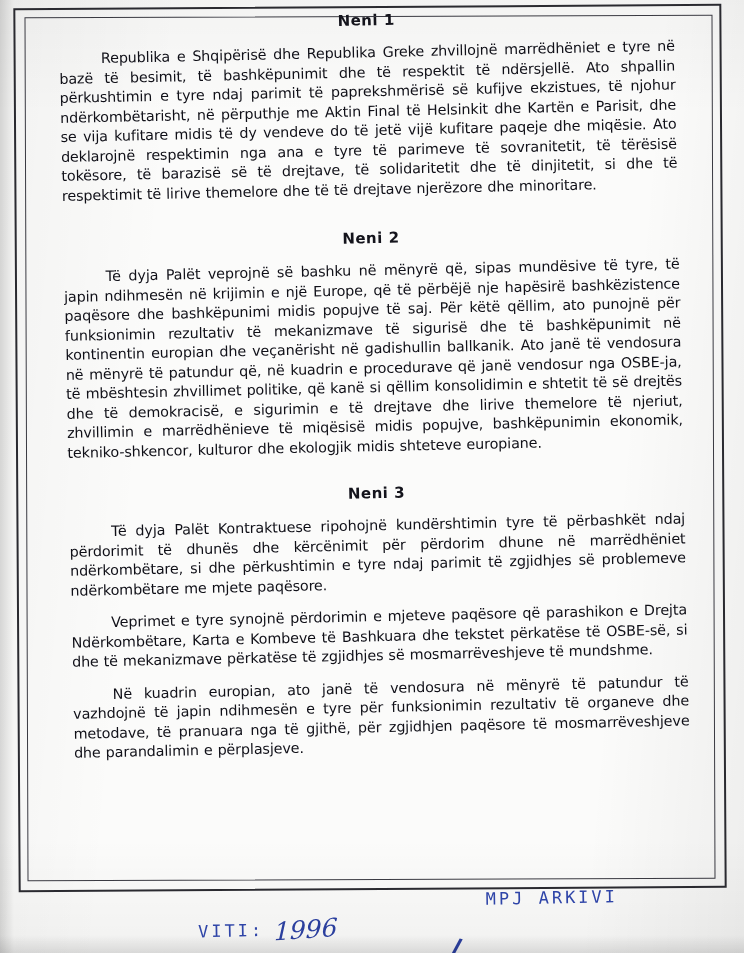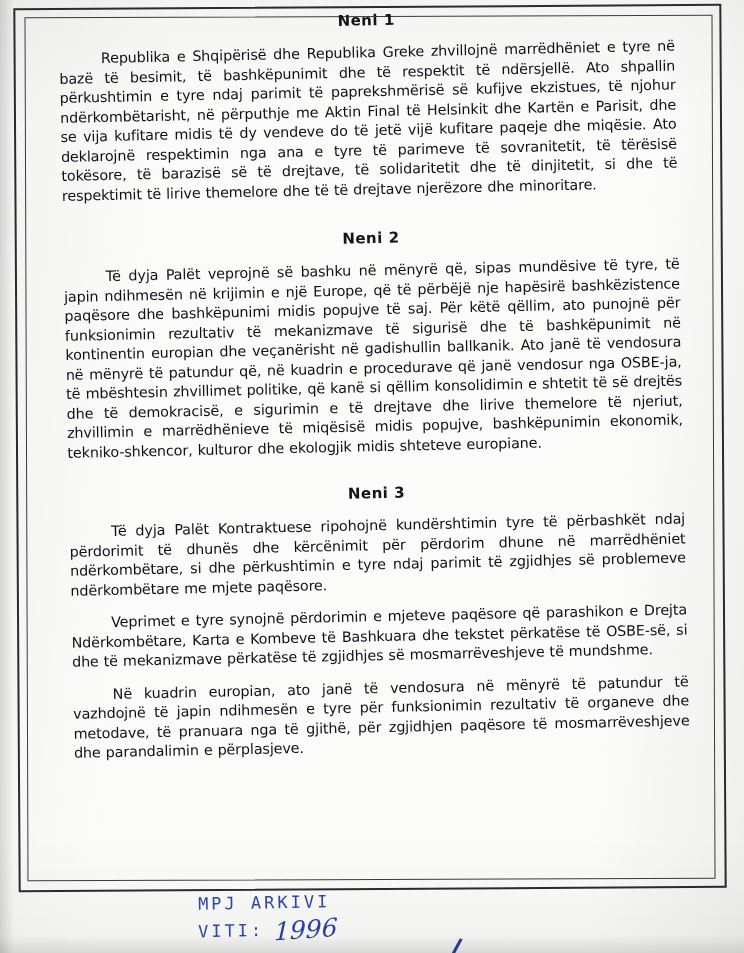--- a/index.html
+++ b/index.html
@@ -85,20 +85,21 @@
   p.para.tight { text-indent: 40px; }
   p.gap { margin-top: 13px; }
 
   
   .archive-marks {
     position: absolute;
     left: 198px;
     top: 890px;
     width: 420px;
     color: #2b3f9e;
+    text-align: right;
   }
   .stamp-line1 {
     font-family: "DejaVu Sans Mono", monospace;
     font-size: 17px;
     letter-spacing: 3px;
     color: #2f45a8;
     transform: rotate(-1deg);
   }
   .stamp-line2 {
     margin-top: 7px;

